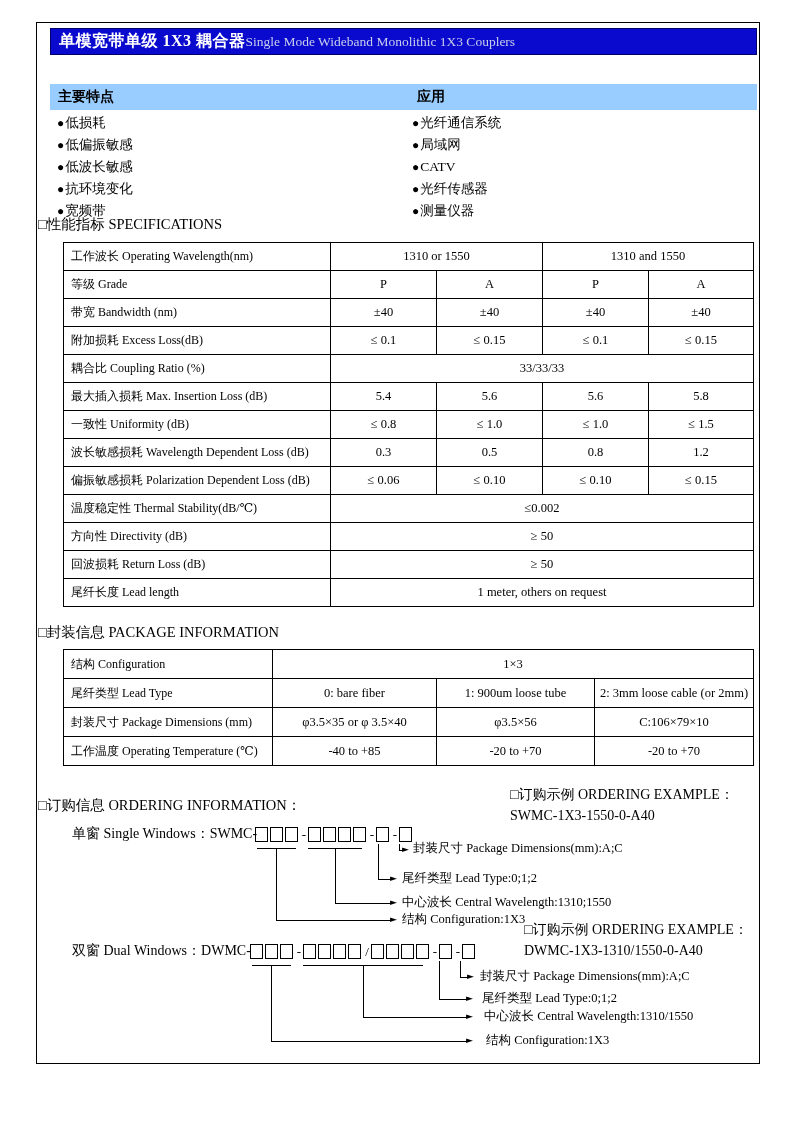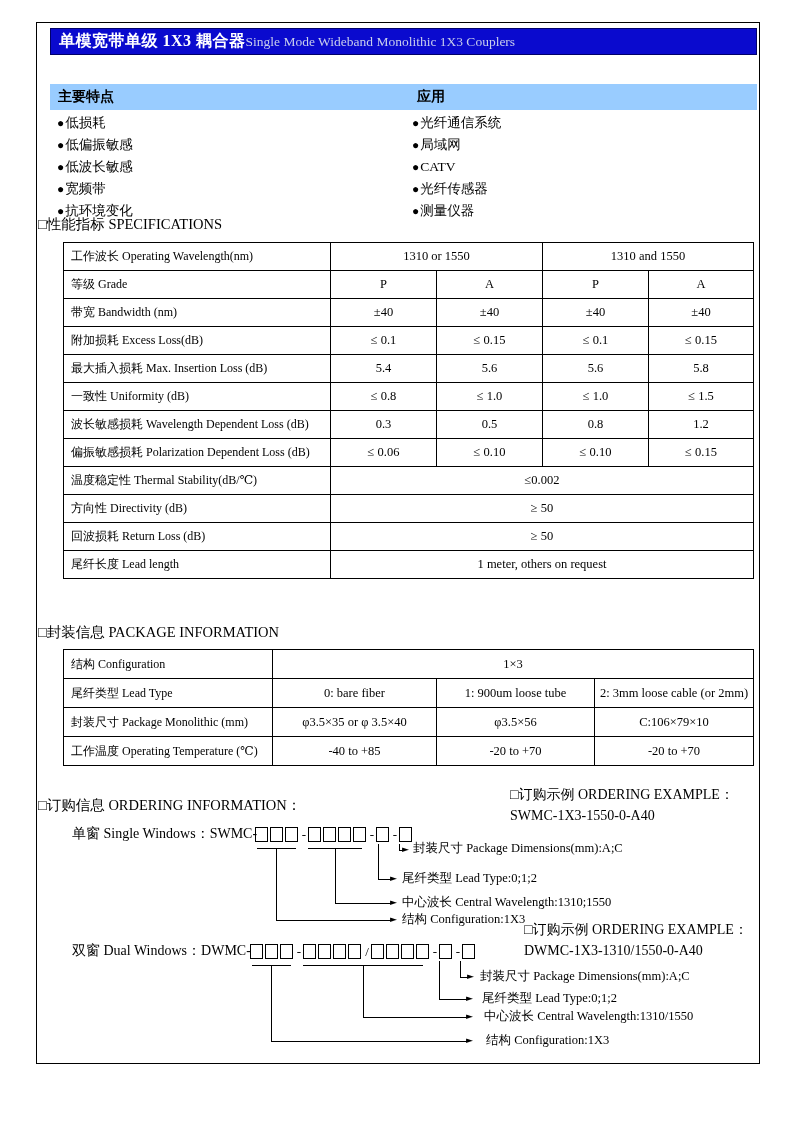--- a/index.html
+++ b/index.html
@@ -53,22 +53,22 @@
   </div>
 
   <div class="band"></div>
   <div class="band-h bh-left">主要特点</div>
   <div class="band-h bh-right">应用</div>
 
   <div class="blist bl-left">
     <div class="bi"><span class="bullet">●</span><span>低损耗</span></div>
     <div class="bi"><span class="bullet">●</span><span>低偏振敏感</span></div>
     <div class="bi"><span class="bullet">●</span><span>低波长敏感</span></div>
+    <div class="bi"><span class="bullet">●</span><span>抗环境变化</span></div>
     <div class="bi"><span class="bullet">●</span><span>宽频带</span></div>
-    <div class="bi"><span class="bullet">●</span><span>抗环境变化</span></div>
   </div>
   <div class="blist bl-right">
     <div class="bi"><span class="bullet">●</span><span>光纤通信系统</span></div>
     <div class="bi"><span class="bullet">●</span><span>局域网</span></div>
     <div class="bi"><span class="bullet">●</span><span>CATV</span></div>
     <div class="bi"><span class="bullet">●</span><span>光纤传感器</span></div>
     <div class="bi"><span class="bullet">●</span><span>测量仪器</span></div>
   </div>
 
   <div class="sechead" style="left:38px;top:215px;">□性能指标  SPECIFICATIONS</div>
@@ -101,20 +101,24 @@
           <td>±40</td>
         </tr>
     <tr>
           <td class="lbl">附加损耗  Excess Loss(dB)</td>
           <td>≤ 0.1</td>
           <td>≤ 0.15</td>
           <td>≤ 0.1</td>
           <td>≤ 0.15</td>
         </tr>
     <tr>
+          <td class="lbl">耦合比 Coupling Ratio (%)</td>
+          <td colspan="4">33/33/33</td>
+        </tr>
+    <tr>
           <td class="lbl">最大插入损耗 Max. Insertion Loss (dB)</td>
           <td>5.4</td>
           <td>5.6</td>
           <td>5.6</td>
           <td>5.8</td>
         </tr>
     <tr>
           <td class="lbl">一致性  Uniformity (dB)</td>
           <td>≤ 0.8</td>
           <td>≤ 1.0</td>
@@ -167,21 +171,21 @@
           <td class="lbl">结构  Configuration</td>
           <td colspan="3">1×3</td>
         </tr>
     <tr>
           <td class="lbl">尾纤类型  Lead Type</td>
           <td>0:   bare fiber</td>
           <td>1: 900um loose tube</td>
           <td>2: 3mm loose cable (or 2mm)</td>
         </tr>
     <tr>
-          <td class="lbl">封装尺寸  Package Monolithic (mm)</td>
+          <td class="lbl">封装尺寸  Package Dimensions (mm)</td>
           <td>φ3.5×35   or φ 3.5×40</td>
           <td>φ3.5×56</td>
           <td>C:106×79×10</td>
         </tr>
     <tr>
           <td class="lbl">工作温度 Operating Temperature (℃)</td>
           <td>-40 to +85</td>
           <td>-20 to +70</td>
           <td>-20 to +70</td>
         </tr>

